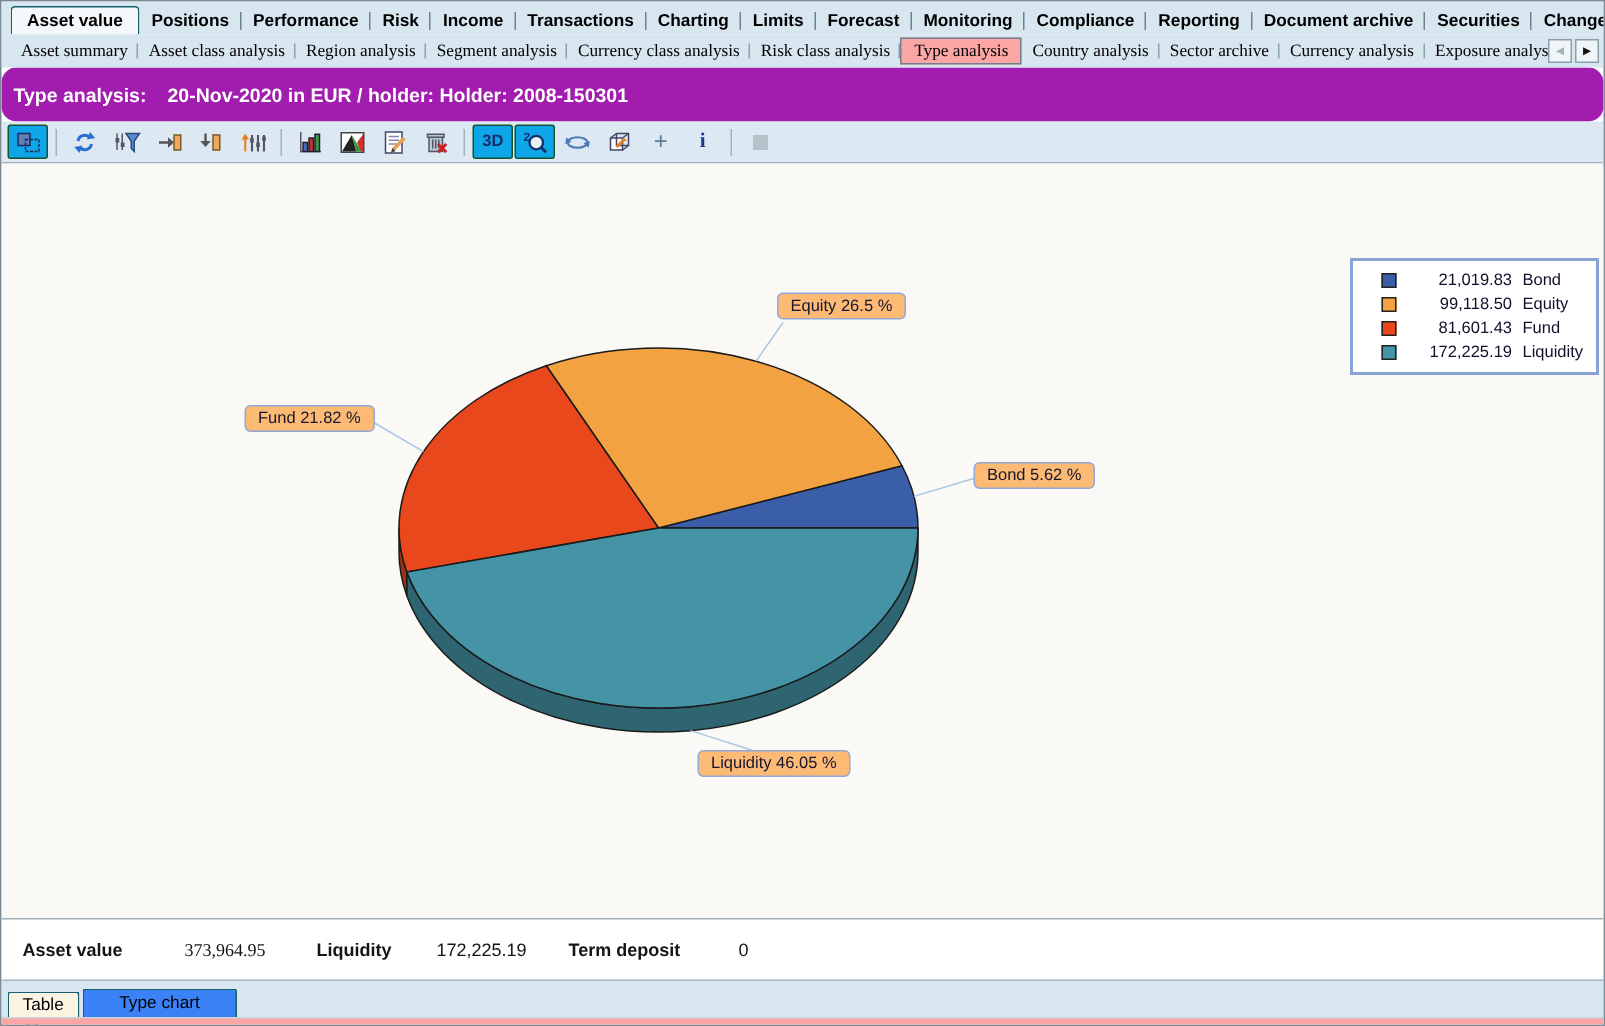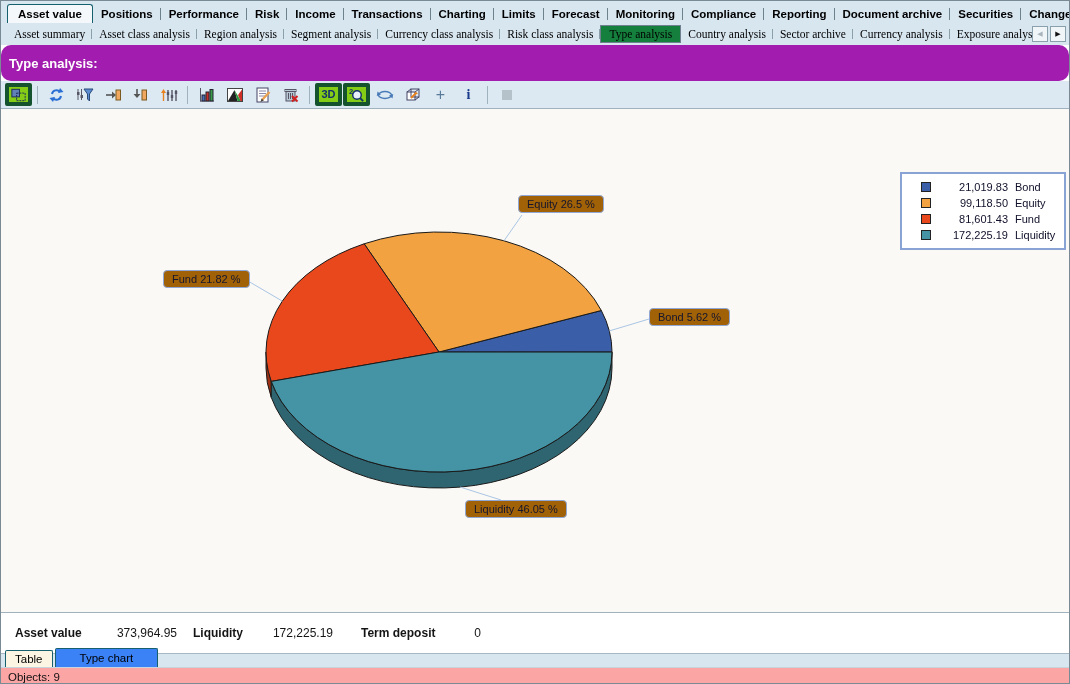--- a/index.html
+++ b/index.html
@@ -28,21 +28,21 @@
   .sub-tabs {
     height:22px; background:#d8e6f0; display:flex; align-items:center;
     padding-left:6px; position:relative;
   }
   .stab {
     font-size:11.5px; color:#000; padding:3px 7px; white-space:nowrap; position:relative; cursor:default;font-family:Liberation Serif, serif;
   }
   .stab:not(.sel):after {
     content:""; position:absolute; right:0; top:4px; bottom:4px; width:1px; background:#8ca0ac;
   }
-  .stab.sel { background:#15803d; border:1px solid #708090; padding:2px 8px; }
+  .stab.sel { background:#fca5a5; border:1px solid #708090; padding:2px 8px; }
   .tab-scroll { position:absolute; right:3px; top:3px; display:flex; gap:2px; }
   .scroll-btn {
     width:16px; height:16px; border:1px solid #8aa0ac; background:#f0f5f8;
     font-size:7px; display:flex; align-items:center; justify-content:center; cursor:pointer;
   }
   .scroll-btn.disabled { color:#a8b4bc; }
   .scroll-btn.enabled  { color:#111; }
   
   .title-bar {
     height:36px; background:#a21caf; color:#fff; font-size:13px; font-weight:bold;
@@ -51,58 +51,58 @@
   .title-bar .ctx { margin-left:14px; }
   
   .toolbar {
     height:28px; background:#dce9f2; border-bottom:1px solid #9fb2be;
     display:flex; align-items:center; padding:0 4px; gap:1px;
   }
   .tbtn {
     width:27px; height:23px; display:flex; align-items:center; justify-content:center;
     border:1px solid transparent; border-radius:2px; cursor:pointer;
   }
-  .tbtn.sel { background:#84cc16; border:4px solid #14532d; }
+  .tbtn.sel { background:#0ea5e9; border:1px solid #14532d; }
   .tbtn.disabled { cursor:default; }
   .tsep { width:1px; height:18px; background:#9fb2be; margin:0 4px; flex:none; }
   .glyph-gray { color:#5a7a9a; font-size:16px; line-height:1; }
   .glyph-3d { color:#13306a; font-weight:bold; font-size:11px; line-height:1; letter-spacing:0; }
   .glyph-info { color:#1a3a8c; font-weight:bold; font-size:14px; font-family:"Liberation Serif", serif; line-height:1; }
   .stop-sq { width:10px; height:10px; background:#b6c2ca; }
   
   .chart-panel {
     position:relative; height:504px; background:#faf9f5;
     border-bottom:1px solid #9fb2be; overflow:hidden;
   }
   .chart-panel svg.pie { position:absolute; left:0; top:0; }
   .pie-label {
-    position:absolute; background:#a16207; border:1px solid #90a8d8; border-radius:4px;
+    position:absolute; background:#fdba74; border:1px solid #90a8d8; border-radius:4px;
     font-size:11px; color:#15152e; padding:2px 8px; white-space:nowrap; z-index:3;
   }
   .legend {
     position:absolute; left:899px; top:63px; background:#fff;
     border:2px solid #89a4d4; padding:5px 9px 5px 19px; z-index:3;
   }
   .legend-row { display:flex; align-items:center; gap:7px; height:16px; }
   .swatch { width:10px; height:10px; border:1px solid #222; flex:none; }
   .legend-amt { width:70px; text-align:right; font-size:11px; color:#10102a; }
   .legend-name { font-size:11px; color:#10102a; }
   
   .summary-row {
     height:40px; display:flex; align-items:center; font-size:12px; color:#151515;
     padding-left:14px; background:#fff;
   }
   .sum-label { font-weight:bold; }
   .sum-value { text-align:right; }
-  .w1{width:94px;} .v1{width:68px; margin-right:16px;}
+  .w1{width:94px;} .v1{width:68px; margin-right:34px;font-family:Liberation Serif, serif;}
   .w2{width:64px;} .v2{width:76px; margin-right:28px;}
   .w3{width:92px;} .v3{width:28px;}
   
   .bottom-tabs {
-    height:14px; background:#d8e6f0; border-top:1px solid #a8b8c2;
+    height:25px; background:#d8e6f0; border-top:1px solid #a8b8c2;
     display:flex; align-items:flex-end; padding-left:4px; gap:2px;
   }
   .btab {
     font-size:11.5px; color:#000; border:1px solid #16606e; border-bottom:none;
     border-radius:2px 2px 0 0; padding:2px 9px; background:#fdf5e4; cursor:pointer;
   }
   .btab.sel { background:#3b82f6; padding:3px 24px; }
   
   .status-bar {
     height:18px; background:#fca5a5; border-top:1px solid #c8d4dc;
@@ -150,20 +150,21 @@
           <span>◀</span>
         </div>
       <div class="scroll-btn enabled">
           <span>▶</span>
         </div>
     </div>
   </div>
 
   <div class="title-bar">
     <span>Type analysis:</span>
+    <span class="ctx">20-Nov-2020 in EUR / holder: Holder: 2008-150301</span>
   </div>
 
   <div class="toolbar">
     <div class="tbtn sel" title="">
       <svg width="20" height="18" viewBox="0 0 20 18">
         <rect x="3" y="3" width="8" height="8" fill="#6080b8" stroke="#1a2a5a"></rect>
         <rect x="8" y="7" width="9" height="8" fill="none" stroke="#1a2a5a" stroke-dasharray="2 1"></rect>
       </svg>
     </div>
     <div class="tsep"></div>

